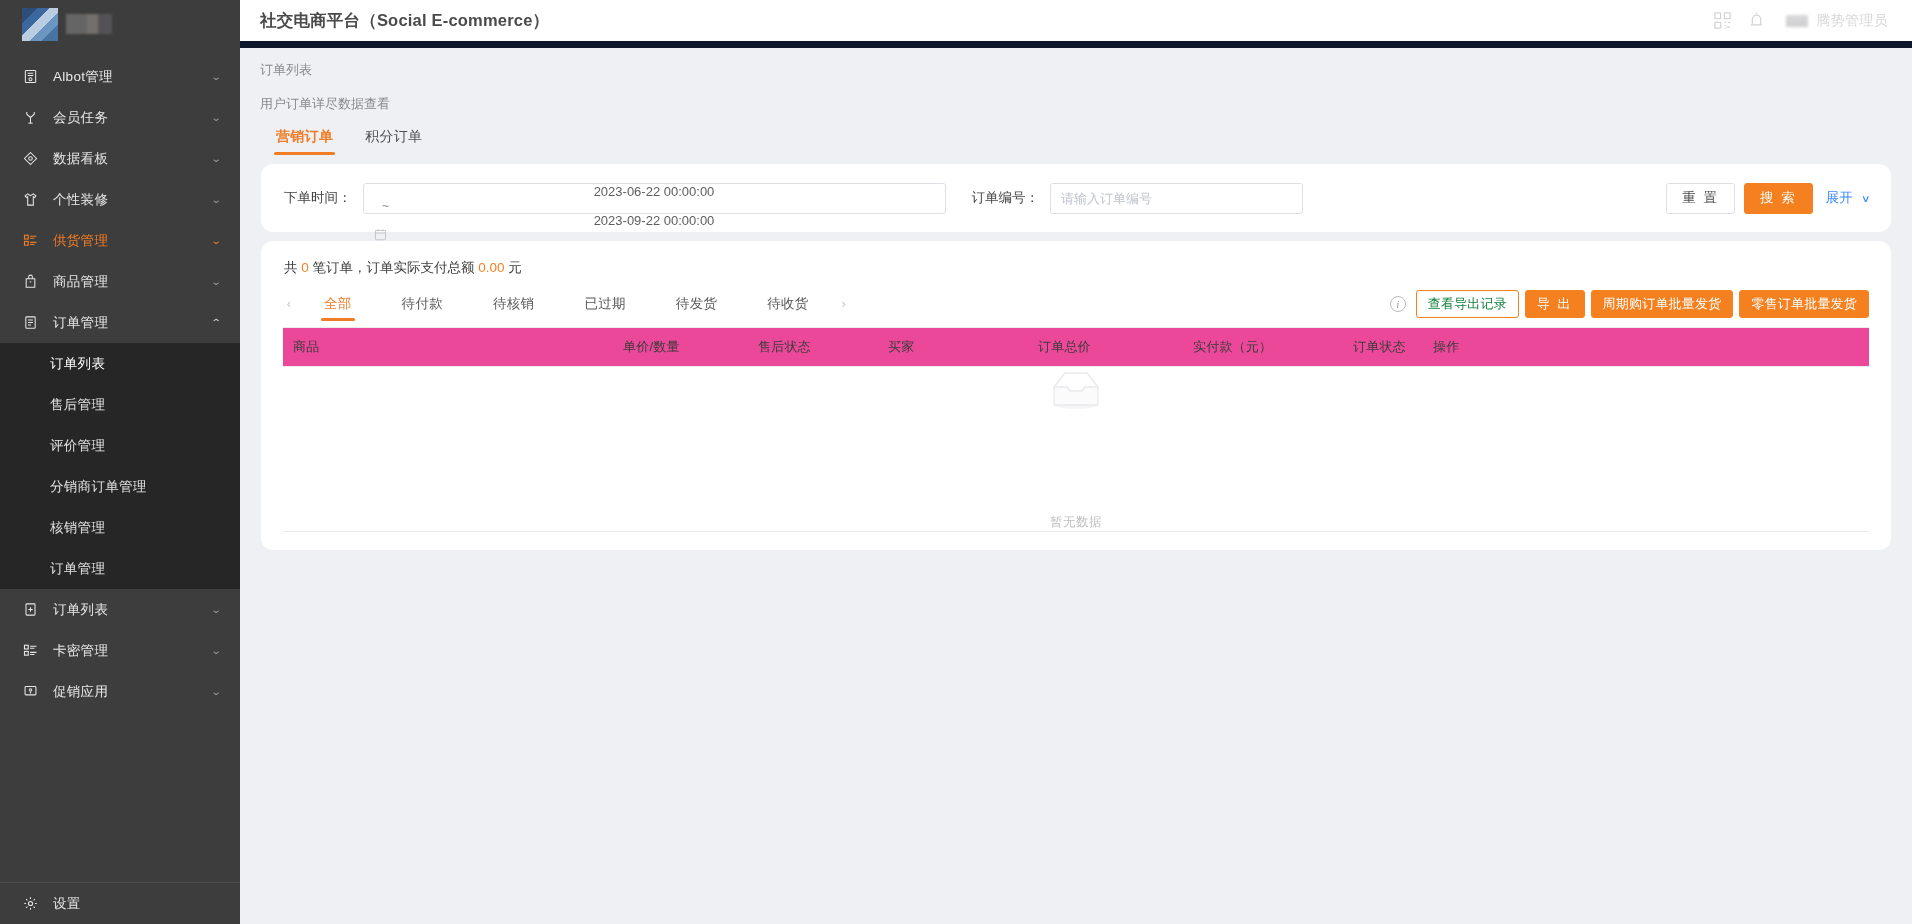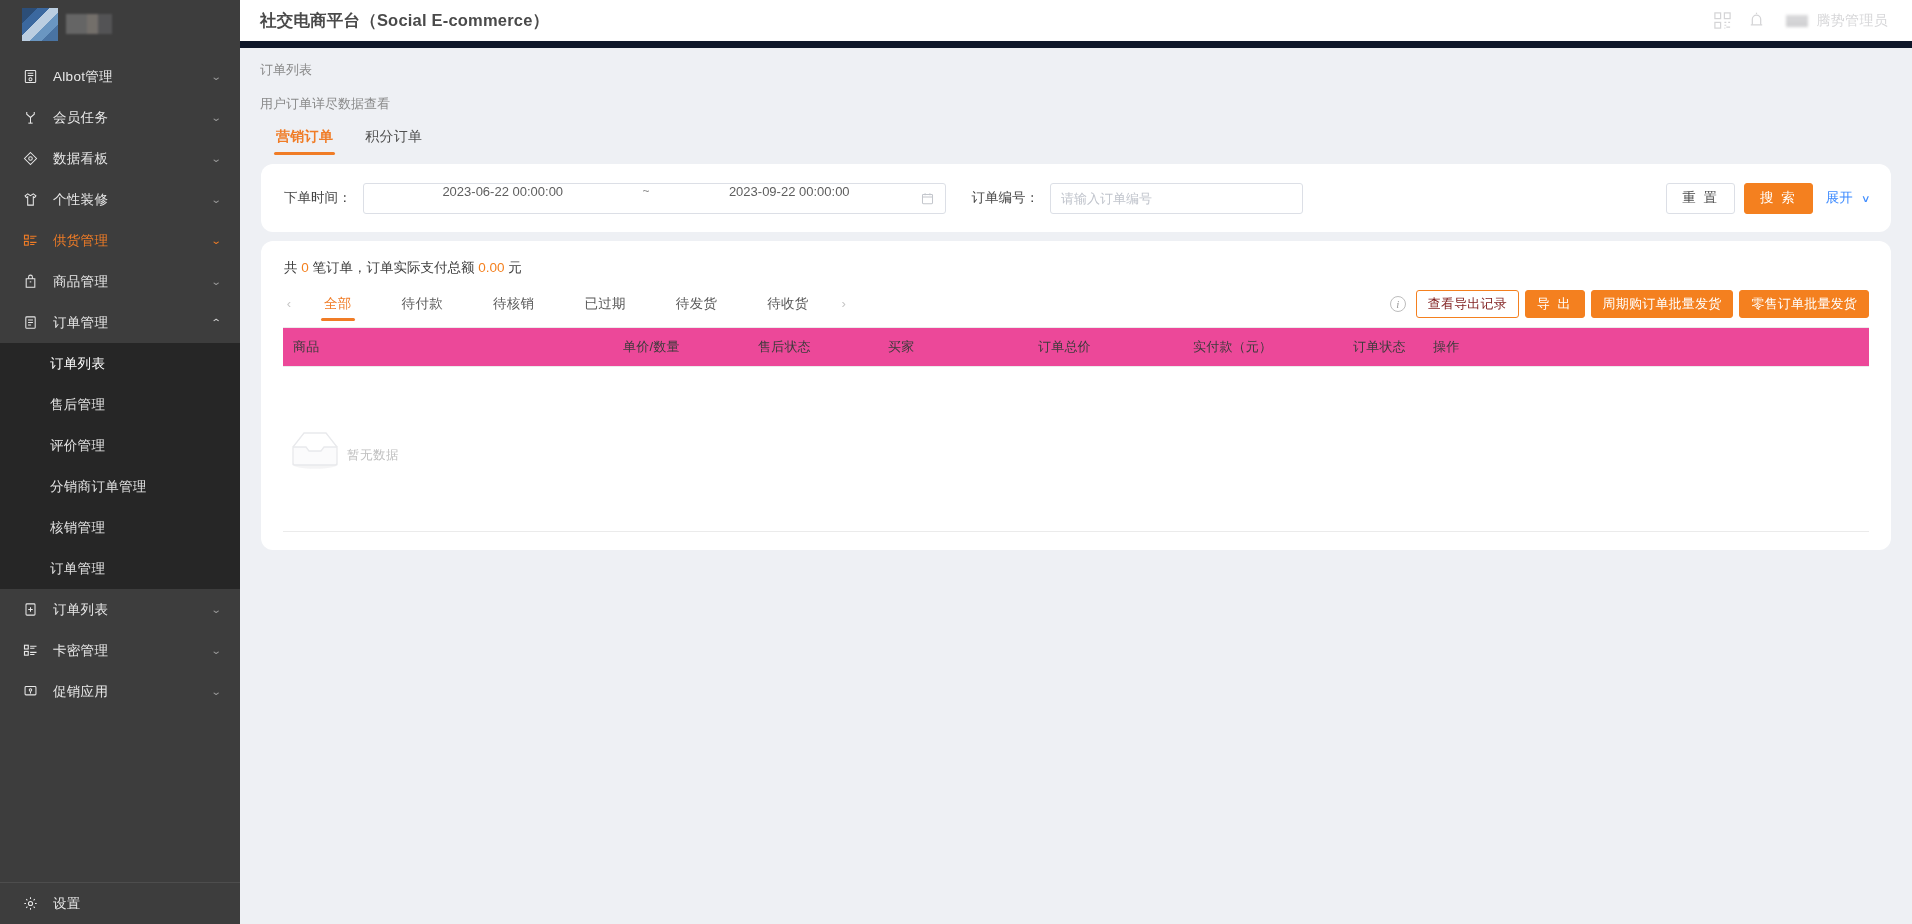--- a/index.html
+++ b/index.html
@@ -154,20 +154,21 @@
   
   .filter-panel { height: 68px; display: flex; align-items: center; padding: 0 22px 0 23px; }
   .field-label { font-size: 13.5px; color: #454545; margin-right: 11px; white-space: nowrap; }
   .daterange {
     width: 583px; height: 31px;
     border: 1px solid #dcdfe6; border-radius: 3px;
     display: flex; 
     background: #fff;
     padding: 0 9px;
     cursor: pointer;
+    flex-direction: column;
   }
   .daterange .dr-val {
     flex: 1 1 0; text-align: center;
     font-size: 13px; color: #5e5e5e;
   }
   .daterange .dr-sep { width: 26px; text-align: center; font-size: 12px; color: #8d8d8d; }
   .daterange .cal-ico { width: 16px; color: #c3c6cc; display: flex; align-items: center; justify-content: center; }
   .daterange .cal-ico svg { width: 13px; height: 13px; }
 
   .num-label { margin-left: 26px; }
@@ -232,37 +233,37 @@
     font-size: 11px; display: flex; align-items: center; justify-content: center;
     margin-right: 4px; font-style: italic; font-family: "Liberation Serif", serif;
   }
   .abtn {
     height: 28px; border-radius: 3px; font-size: 13px;
     display: inline-flex; align-items: center; justify-content: center;
     padding: 0 11px; cursor: pointer; border: 1px solid #f4801f;
     font-family: "Liberation Sans", sans-serif; letter-spacing: .2px;
     white-space: nowrap;
   }
-  .abtn.ghost { background: #fff; color: #7f1d1d; }
+  .abtn.ghost { background: #fff; color: #15803d; }
   .abtn.solid { background: #f4801f; color: #fff; }
   .abtn.wide { letter-spacing: 2px; }
 
   .table { margin: 6px 22px 0 22px; }
   .thead {
     background: #ec4899;
     border-top: 1px solid #ebebeb;
     border-bottom: 1px solid #ebebeb;
     display: flex; align-items: center;
     height: 40px;
   }
   .th { font-size: 13px; color: #3b3b3b; padding-left: 10px; letter-spacing: .2px; }
   .tbody {
     height: 165px;
-    display: flex; flex-direction: row;
-    align-items: center; justify-content: flex-start;
+    display: flex; flex-direction: column;
+    align-items: center; justify-content: space-between;
     border-bottom: 1px solid #ebebeb;
   }
   .empty-ico { width: 64px; height: 44px; opacity: .9; }
   .empty-text { font-size: 12.5px; color: #bfbfbf; margin-top: 12px; letter-spacing: .5px; }
 </style>
 </head>
 <body>
 
 <div class="app">
 

